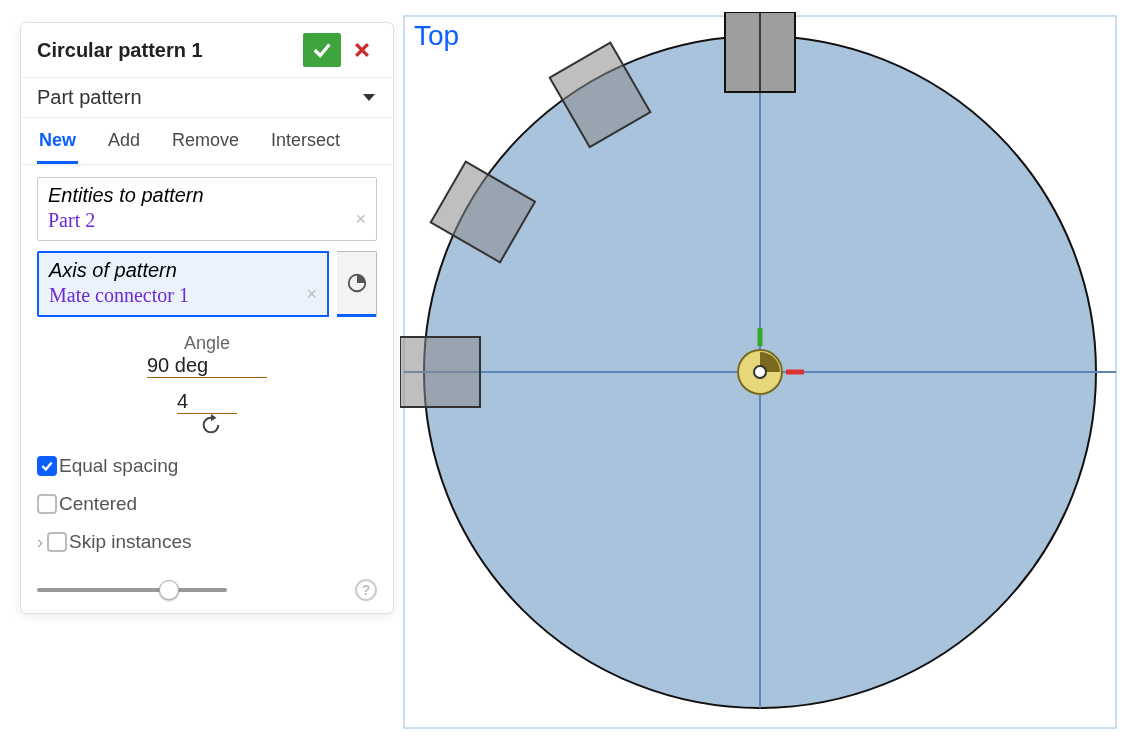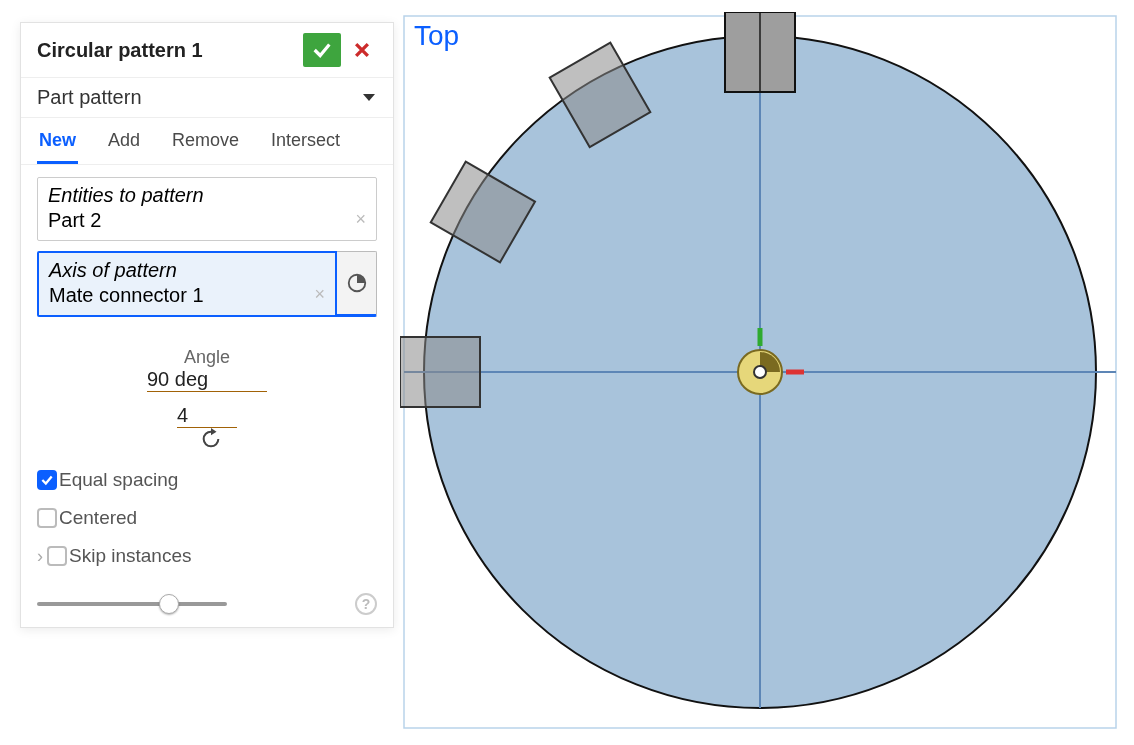--- a/index.html
+++ b/index.html
@@ -13,21 +13,21 @@
   }
 
   
   .panel {
     position: absolute;
     left: 20px;
     top: 22px;
     width: 374px;
     background: #fff;
     border: 1px solid #e2e2e2;
-    border-radius: 0;
+    border-radius: 6px;
     box-shadow: 0 2px 10px rgba(0,0,0,0.08);
   }
   .panel-header {
     display: flex;
     align-items: center;
     padding: 10px 14px 10px 16px;
     border-bottom: 1px solid #eee;
   }
   .panel-title {
     flex: 1;
@@ -94,28 +94,29 @@
     border: 2px solid #0b5fff;
     background: #eaf2fb;
   }
   .field-label {
     font-size: 20px;
     color: #000000;
     font-style: italic;
   }
   .field-value {
     font-size: 20px;
-    color: #000000;
+    color: #6d28d9;
     margin-top: 2px;
+    font-family: Liberation Serif, serif;
   }
   .clear-x {
     position:absolute; right:10px; bottom:10px;
     color:#bbb; font-size:18px; cursor:pointer;
   }
-  .axis-row { display:flex; align-items:stretch; gap:0; margin-bottom:24px; }
+  .axis-row { display:flex; align-items:stretch; gap:8px; margin-bottom:10px; }
   .axis-row .field-box { flex:1; margin-bottom:0; }
   .axis-btn {
     width:40px;
     border:1px solid #bbb;
     border-left:none;
     background:#f3f3f3;
     border-radius: 0 2px 2px 0;
     display:flex;align-items:center;justify-content:center;
     cursor:pointer;
     border-bottom: 3px solid #0b5fff;

